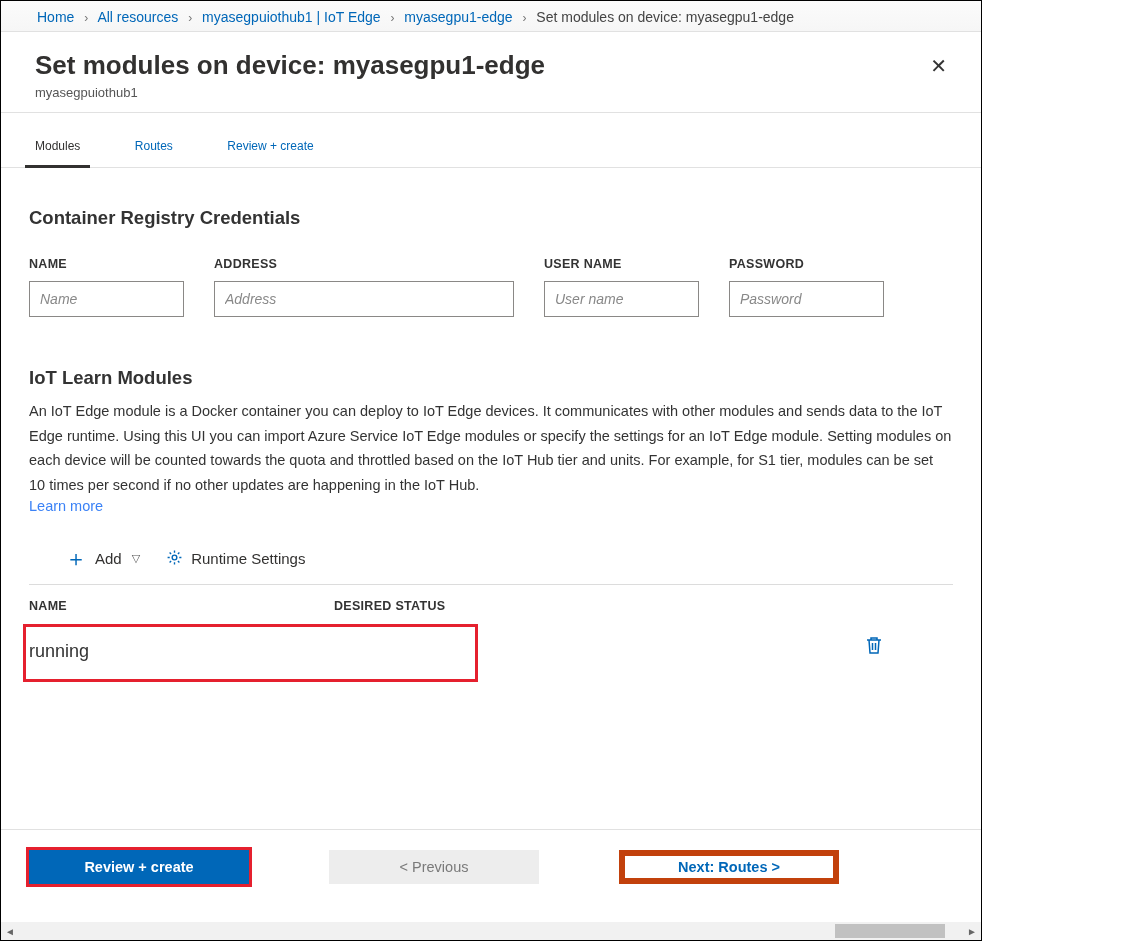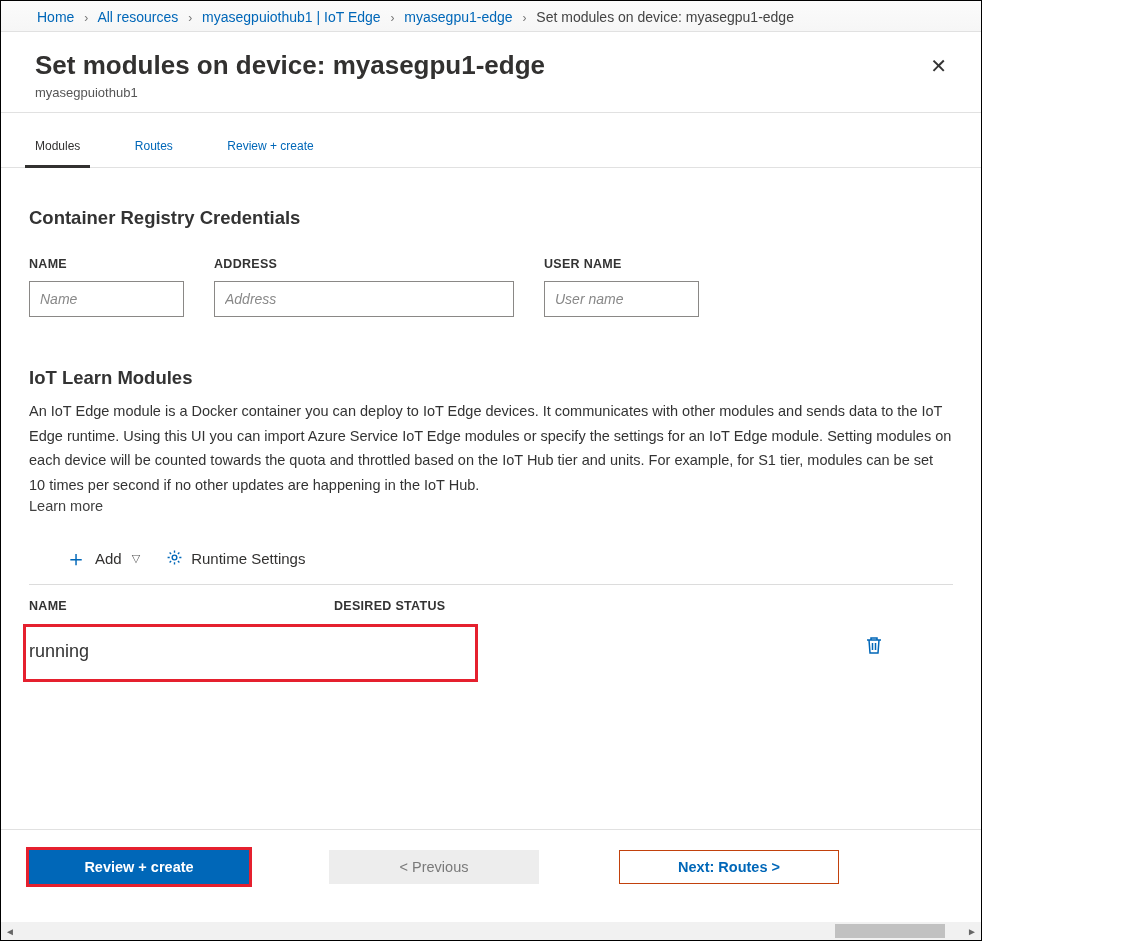--- a/index.html
+++ b/index.html
@@ -26,21 +26,21 @@
   
   .tabs { padding: 18px 28px 0 28px; border-bottom: 1px solid #e1e1e1; }
   .tabs .tab { display: inline-block; padding: 8px 6px 14px 6px; margin-right: 38px; font-size: 12px; color: #0067b8; cursor: pointer; }
   .tabs .tab.active { color: #323130; position: relative; }
   .tabs .tab.active::after { content: ""; position: absolute; left: -4px; right: -4px; bottom: -1px; height: 3px; background: #323130; }
 
   
   .body { padding: 30px 28px 0 28px; font-size: 14.5px; color: #333; }
   .section h2 { font-size: 18.5px; font-weight: 600; margin-bottom: 10px; margin-top: 9px; }
   .section p.desc { line-height: 1.7; color: #333; max-width: 1050px; }
-  .section a.learn { color: #404040; text-decoration: none; }
+  .section a.learn { color: #3b82f6; text-decoration: none; }
 
   
   .cred-row { display: flex; gap: 30px; margin-top: 28px; }
   .cred { display: flex; flex-direction: column; }
   .cred label { font-size: 12.5px; font-weight: 600; letter-spacing: 0.3px; margin-bottom: 10px; }
   .cred input { height: 36px; border: 1px solid #8a8886; padding: 0 10px; font-size: 14px; font-family: inherit; }
   .cred input::placeholder { color: #888; font-style: italic; }
   .cred.name input { width: 155px; }
   .cred.addr input { width: 300px; }
   .cred.user input { width: 155px; }
@@ -68,21 +68,21 @@
   .mod-row .status { font-size: 18px; }
   .highlight { position: absolute; border: 3px solid #e5202e; left: -6px; top: -3px; width: 455px; height: 58px; pointer-events: none; }
   .trash { position: absolute; right: 70px; top: 8px; color: #0067b8; cursor: pointer; }
 
   
   .footer { position: absolute; left: 0; right: 0; bottom: 18px; border-top: 1px solid #e1e1e1; background: #fff; padding: 20px 28px; display: flex; gap: 80px; align-items: center; }
   .btn { height: 34px; min-width: 220px; display: inline-flex; align-items: center; justify-content: center; font-size: 14.5px; cursor: pointer; border: none; font-family: inherit; }
   .btn.primary { background: #0067b8; color: #fff; font-weight: 600; }
   .btn.primary.outlined { outline: 3px solid #e5202e; outline-offset: 0; }
   .btn.disabled { background: #ededed; color: #7a7a7a; min-width: 210px; }
-  .btn.outline { background: #fff; color: #0067b8; border: 1px solid #c2410c; min-width: 220px; font-weight: 600; }
+  .btn.outline { background: #fff; color: #0067b8; border: 6px solid #c2410c; min-width: 220px; font-weight: 600; }
 </style>
 </head>
 <body>
 <div class="outer">
 <div class="content-area">
 
 <div class="breadcrumb">
   <a href="#">Home</a>
   <span class="sep">›</span>
   <a href="#">All resources</a>
@@ -118,20 +118,24 @@
         <label>NAME</label>
         <input type="text" placeholder="Name" style="">
       </div>
       <div class="cred addr">
         <label>ADDRESS</label>
         <input type="text" placeholder="Address" style="">
       </div>
       <div class="cred user">
         <label>USER NAME</label>
         <input type="text" placeholder="User name" style="">
+      </div>
+      <div class="cred pass">
+        <label>PASSWORD</label>
+        <input type="password" placeholder="Password" style="">
       </div>
     </div>
   </div>
 
   <div class="section modules">
     <h2>IoT Learn Modules</h2>
     <p class="desc">An IoT Edge module is a Docker container you can deploy to IoT Edge devices. It communicates with other modules and sends data to the IoT Edge runtime. Using this UI you can import Azure Service IoT Edge modules or specify the settings for an IoT Edge module. Setting modules on each device will be counted towards the quota and throttled based on the IoT Hub tier and units. For example, for S1 tier, modules can be set 10 times per second if no other updates are happening in the IoT Hub.</p>
     <a href="#" class="learn">Learn more</a>
 
     <div class="toolbar">

